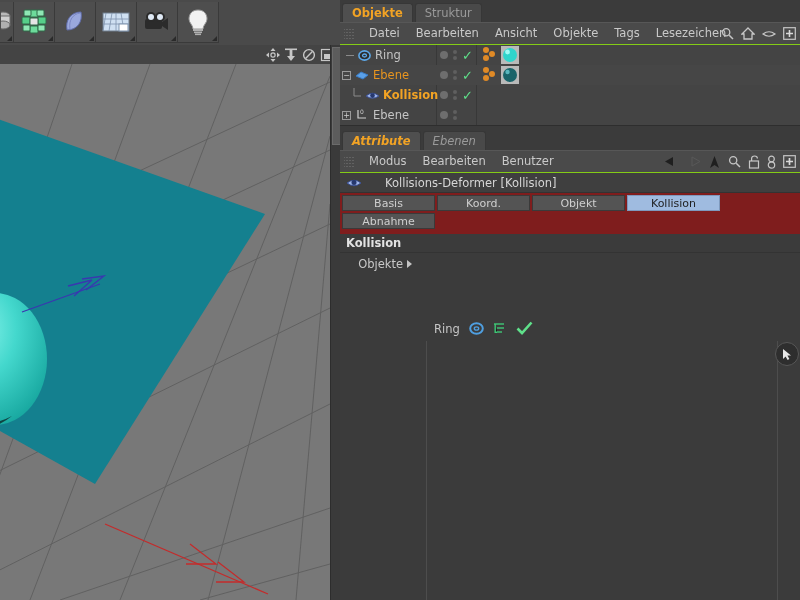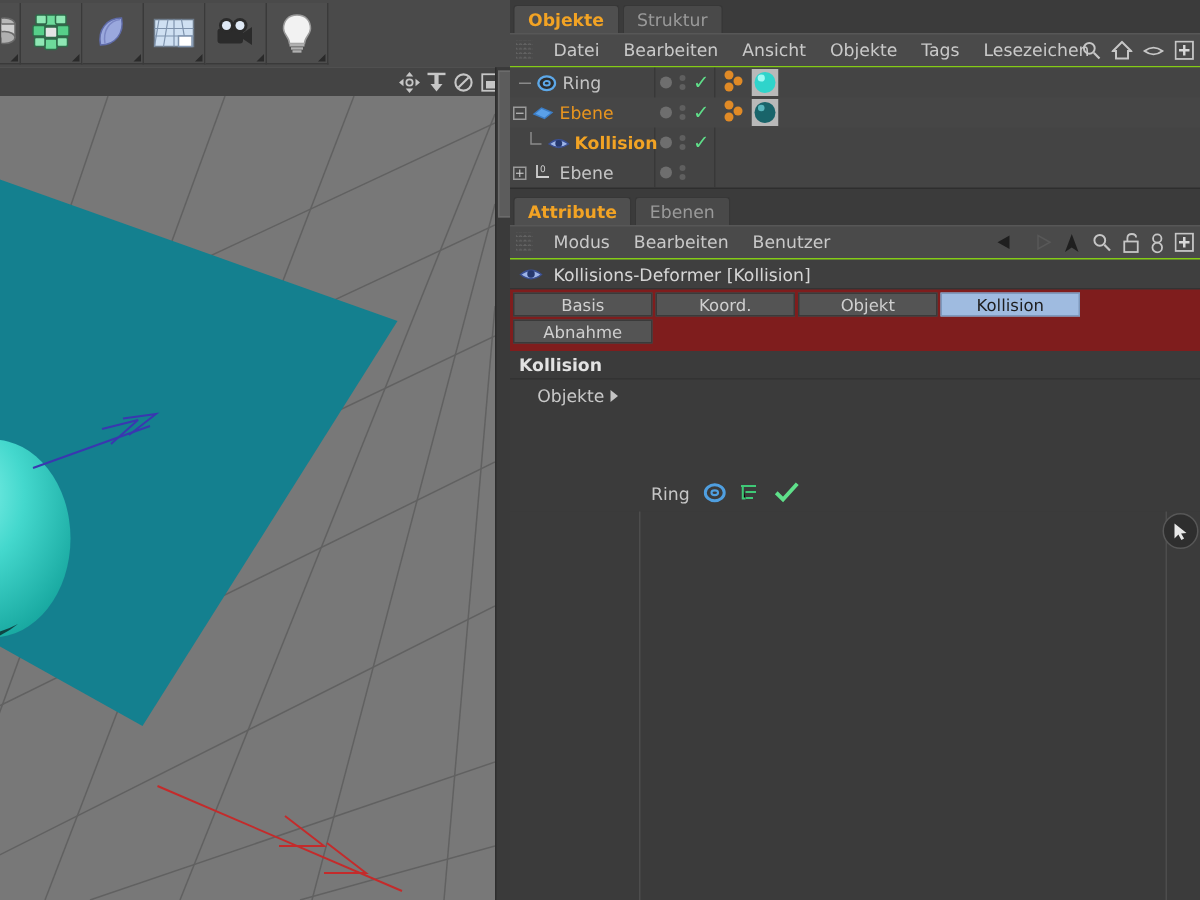--- a/index.html
+++ b/index.html
@@ -157,21 +157,21 @@
     display:inline-block;
   }
   .dotcol { position:absolute; display:flex; align-items:center; }
   .dot { width:8px; height:8px; border-radius:50%; background:#6e6e6e; }
   .dot.small { width:4px; height:4px; background:#5f5f5f; }
   .check { color:#5fe08a; font-size:13px; font-weight:bold; line-height:1; }
 
   
   .obj-title {
     display:flex; align-items:center; height:19px;
-    background:#3f3f3f; padding-left:6px; gap:7px;
+    background:#3f3f3f; padding-left:6px; gap:23px;
     border-bottom:1px solid #333;
   }
   .obj-title span.t { font-size:11.5px; color:#d6d6d6; }
 
   
   #modebar { background:#7f1d1d; padding:2px 2px 3px 2px; }
   .mb-row { display:flex; gap:2px; margin-bottom:2px; }
   .mbtn {
     flex: 0 0 auto;
     width: 93px; height: 16px; line-height: 16px;
@@ -523,21 +523,21 @@
         <div class="dotcol" style="left:100px;top:0;height:20px;gap:5px;">
           <span class="dot"></span>
           <span style="display:flex;flex-direction:column;gap:2px;">
             <span class="dot small"></span>
               <span class="dot small"></span>
           </span>
         </div>
       </div>
     </div>
 
-    <div class="tabstrip" style="padding-top:2px;">
+    <div class="tabstrip" style="padding-top:2px;font-style:italic;">
       <div class="tab active">Attribute</div>
       <div class="tab">Ebenen</div>
     </div>
 
     <div class="menubar">
       <div class="gripper"></div>
       <div class="menu-item">Modus</div>
       <div class="menu-item">Bearbeiten</div>
       <div class="menu-item">Benutzer</div>
 

